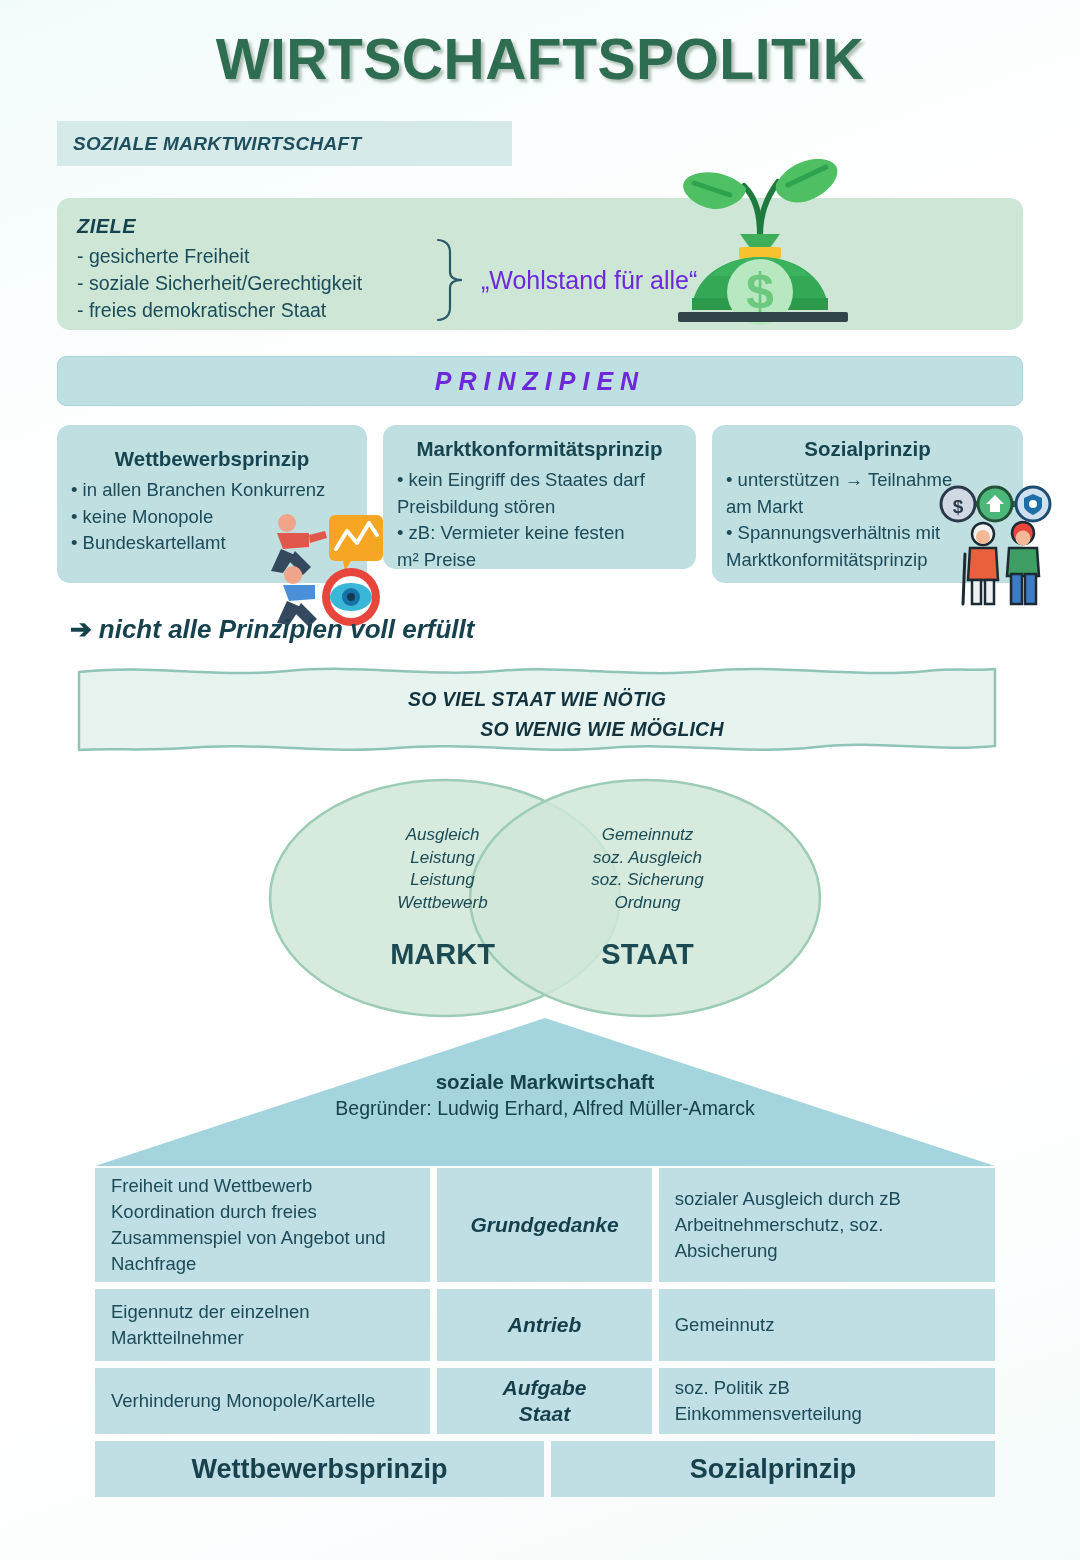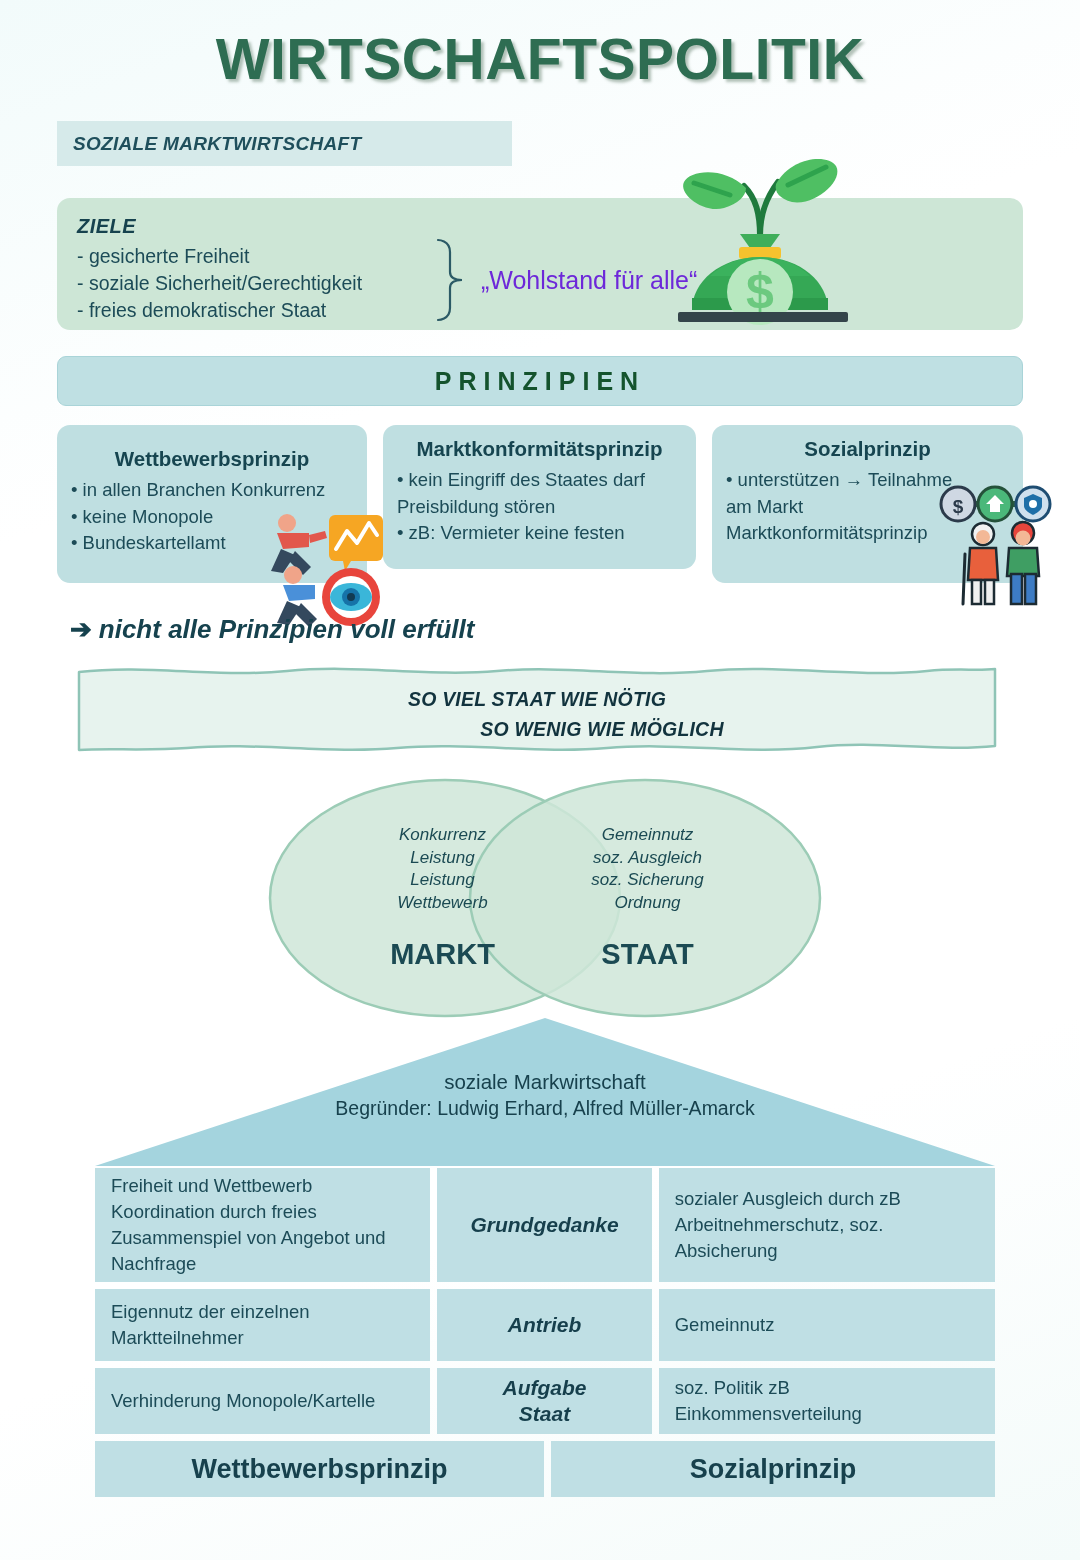--- a/index.html
+++ b/index.html
@@ -101,22 +101,23 @@
     background: #bfe0e3;
     border: 1px solid #a9d4d8;
     border-radius: 9px;
     display: flex;
     align-items: center;
     justify-content: center;
   }
   .prinzipien-banner span {
     font-size: 25px;
     font-weight: bold;
+    font-style: italic;
     letter-spacing: 7px;
-    color: #14532d;
+    color: #6d28d9;
   }
 
   
   .card {
     position: absolute;
     background: #bfdfe1;
     border-radius: 13px;
     overflow: visible;
   }
   .card-1 { left: 57px;  top: 425px; width: 310px; height: 158px; }
@@ -203,21 +204,21 @@
 
   
   .roof { position: absolute; left: 95px; top: 1018px; width: 900px; height: 148px; }
   .roof-text {
     position: absolute;
     left: 0; top: 52px;
     width: 900px;
     text-align: center;
     color: #17414d;
   }
-  .roof-title { font-size: 20.5px; font-weight: normal; }
+  .roof-title { font-size: 20.5px; font-weight: bold; }
   .roof-sub {
     font-size: 19.5px;
     line-height: 26px;
     padding: 1px 230px 0 230px;
   }
 
   
   .grid { position: absolute; left: 95px; top: 1168px; width: 900px; }
   .grid-row { display: flex; gap: 7px; margin-bottom: 7px; }
   .cell {
@@ -351,28 +352,30 @@
       </svg>
     </div>
   </div>
 
   <div class="card card-2">
     <div class="card-title">Marktkonformitätsprinzip</div>
     <div class="card-list">
       <div>• kein Eingriff des Staates darf</div>
       <div>Preisbildung stören</div>
       <div>• zB: Vermieter keine festen</div>
+      <div>m² Preise</div>
     </div>
   </div>
 
   <div class="card card-3">
     <div class="card-title">Sozialprinzip</div>
     <div class="card-list">
       <div>• unterstützen → Teilnahme</div>
       <div>am Markt</div>
+      <div>• Spannungsverhältnis mit</div>
       <div>Marktkonformitätsprinzip</div>
     </div>
 
     <div class="icon-social-badges">
       <svg width="115" height="45" viewBox="0 0 115 45">
         <rect x="26" y="19" width="18" height="6" fill="#2f5d46"></rect>
         <rect x="66" y="19" width="18" height="6" fill="#2f5d46"></rect>
         <circle cx="19" cy="22" r="17" fill="#cfd8e3" stroke="#2b3a4a" stroke-width="3"></circle>
         <text x="19" y="31" font-family="'Liberation Sans',sans-serif" font-size="19" font-weight="bold" fill="#2b3a4a" text-anchor="middle">$</text>
         <circle cx="56" cy="22" r="17" fill="#4bb87a" stroke="#24513a" stroke-width="3"></circle>
@@ -417,21 +420,21 @@
       <div class="line2">SO WENIG WIE MÖGLICH</div>
     </div>
   </div>
 
   <div class="venn">
     <svg width="560" height="240" viewBox="0 0 560 240">
       <ellipse cx="180" cy="120" rx="175" ry="118" fill="#cfe6d8" fill-opacity="0.85" stroke="#9cccb6" stroke-width="2.5"></ellipse>
       <ellipse cx="380" cy="120" rx="175" ry="118" fill="#cfe6d8" fill-opacity="0.85" stroke="#9cccb6" stroke-width="2.5"></ellipse>
     </svg>
     <div class="venn-label venn-terms venn-terms-left">
-        <div>Konkurrenz</div>
+        <div>Ausgleich</div>
         <div>Leistung</div>
         <div>Leistung</div>
         <div>Wettbewerb</div>
       </div>
     <div class="venn-label venn-terms venn-terms-right">
         <div>Gemeinnutz</div>
         <div>soz. Ausgleich</div>
         <div>soz. Sicherung</div>
         <div>Ordnung</div>
       </div>

